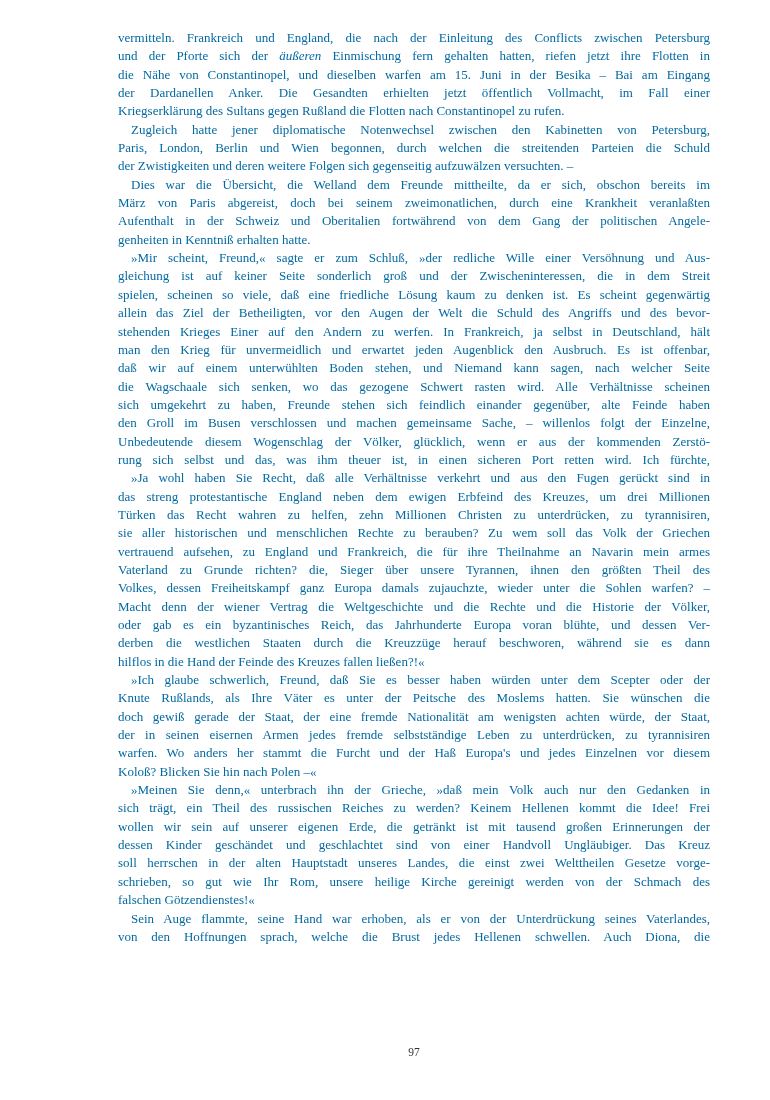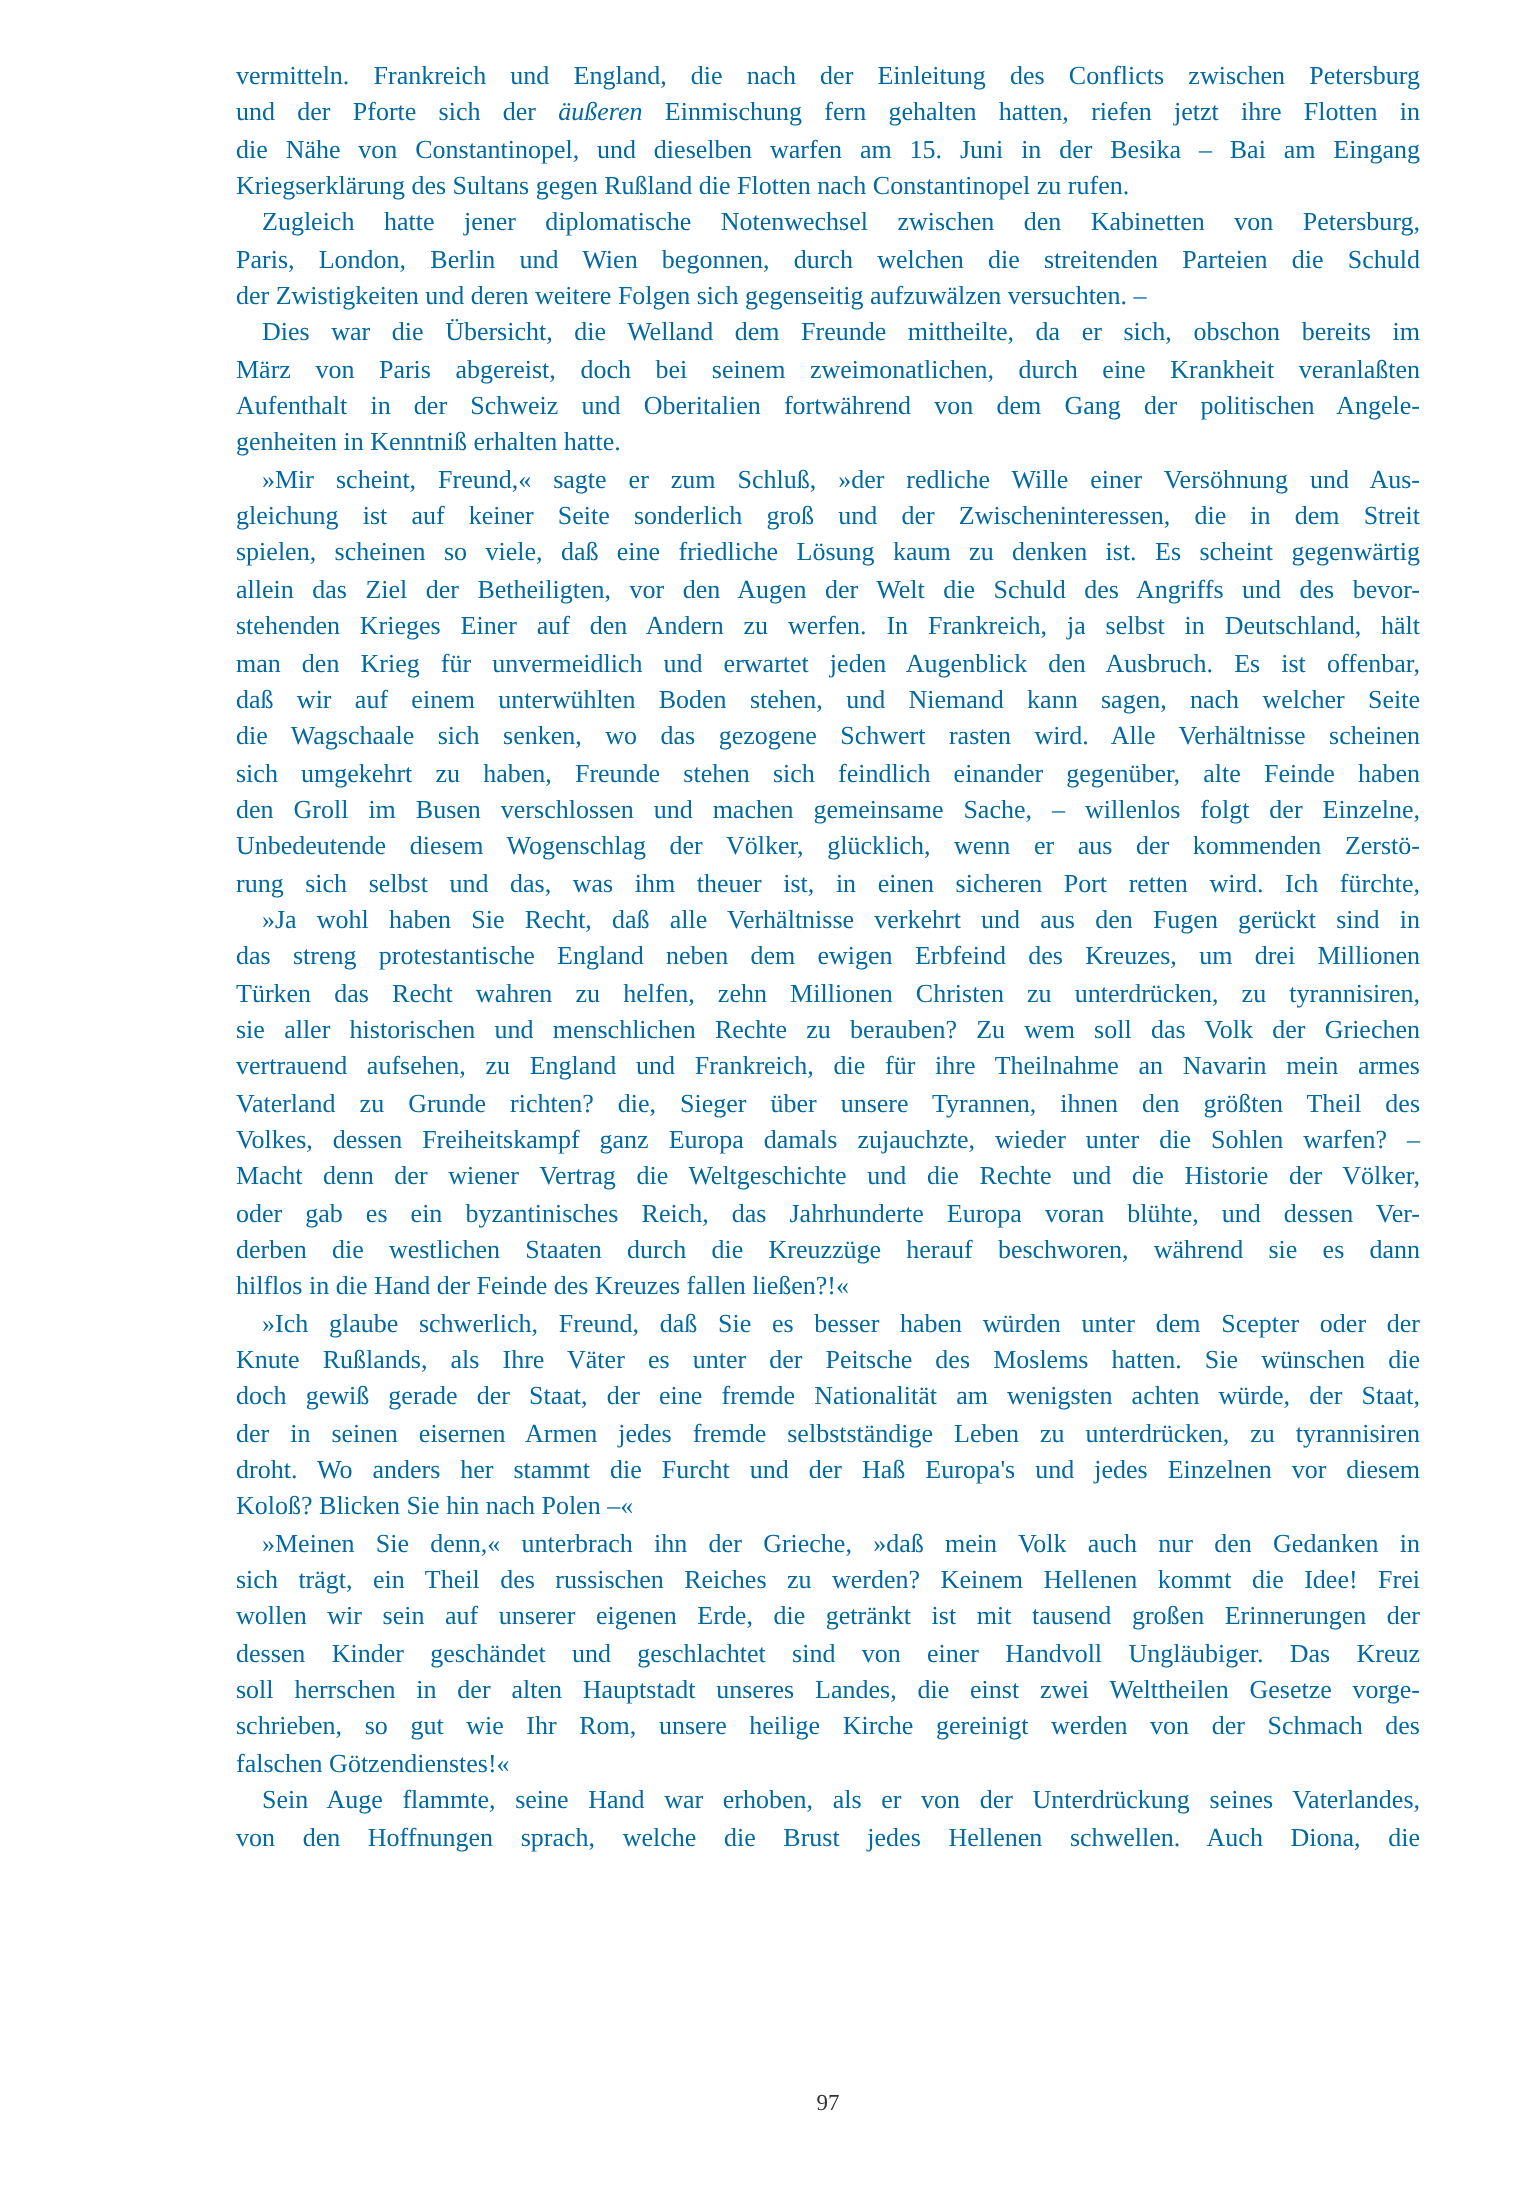--- a/index.html
+++ b/index.html
@@ -54,20 +54,21 @@
   }
 </style>
 </head>
 <body>
 
 <div class="page">
   <div class="text-block">
       <div class="line">vermitteln. Frankreich und England, die nach der Einleitung des Conflicts zwischen Petersburg</div>
       <div class="line">und der Pforte sich der <em>äußeren</em> Einmischung fern gehalten hatten, riefen jetzt ihre Flotten in</div>
       <div class="line">die Nähe von Constantinopel, und dieselben warfen am 15. Juni in der Besika – Bai am Eingang</div>
+      <div class="line">der Dardanellen Anker. Die Gesandten erhielten jetzt öffentlich Vollmacht, im Fall einer</div>
       <div class="line end">Kriegserklärung des Sultans gegen Rußland die Flotten nach Constantinopel zu rufen.</div>
       <div class="line indent">Zugleich hatte jener diplomatische Notenwechsel zwischen den Kabinetten von Petersburg,</div>
       <div class="line">Paris, London, Berlin und Wien begonnen, durch welchen die streitenden Parteien die Schuld</div>
       <div class="line end">der Zwistigkeiten und deren weitere Folgen sich gegenseitig aufzuwälzen versuchten. –</div>
       <div class="line indent">Dies war die Übersicht, die Welland dem Freunde mittheilte, da er sich, obschon bereits im</div>
       <div class="line">März von Paris abgereist, doch bei seinem zweimonatlichen, durch eine Krankheit veranlaßten</div>
       <div class="line">Aufenthalt in der Schweiz und Oberitalien fortwährend von dem Gang der politischen Angele-</div>
       <div class="line end">genheiten in Kenntniß erhalten hatte.</div>
       <div class="line indent">»Mir scheint, Freund,« sagte er zum Schluß, »der redliche Wille einer Versöhnung und Aus-</div>
       <div class="line">gleichung ist auf keiner Seite sonderlich groß und der Zwischeninteressen, die in dem Streit</div>
@@ -89,21 +90,21 @@
       <div class="line">Vaterland zu Grunde richten? die, Sieger über unsere Tyrannen, ihnen den größten Theil des</div>
       <div class="line">Volkes, dessen Freiheitskampf ganz Europa damals zujauchzte, wieder unter die Sohlen warfen? –</div>
       <div class="line">Macht denn der wiener Vertrag die Weltgeschichte und die Rechte und die Historie der Völker,</div>
       <div class="line">oder gab es ein byzantinisches Reich, das Jahrhunderte Europa voran blühte, und dessen Ver-</div>
       <div class="line">derben die westlichen Staaten durch die Kreuzzüge herauf beschworen, während sie es dann</div>
       <div class="line end">hilflos in die Hand der Feinde des Kreuzes fallen ließen?!«</div>
       <div class="line indent">»Ich glaube schwerlich, Freund, daß Sie es besser haben würden unter dem Scepter oder der</div>
       <div class="line">Knute Rußlands, als Ihre Väter es unter der Peitsche des Moslems hatten. Sie wünschen die</div>
       <div class="line">doch gewiß gerade der Staat, der eine fremde Nationalität am wenigsten achten würde, der Staat,</div>
       <div class="line">der in seinen eisernen Armen jedes fremde selbstständige Leben zu unterdrücken, zu tyrannisiren</div>
-      <div class="line">droht. Wo anders her stammt die Furcht und der Haß Europa's und jedes Einzelnen vor diesem</div>
+      <div class="line">warfen. Wo anders her stammt die Furcht und der Haß Europa's und jedes Einzelnen vor diesem</div>
       <div class="line end">Koloß? Blicken Sie hin nach Polen –«</div>
       <div class="line indent">»Meinen Sie denn,« unterbrach ihn der Grieche, »daß mein Volk auch nur den Gedanken in</div>
       <div class="line">sich trägt, ein Theil des russischen Reiches zu werden? Keinem Hellenen kommt die Idee! Frei</div>
       <div class="line">wollen wir sein auf unserer eigenen Erde, die getränkt ist mit tausend großen Erinnerungen der</div>
       <div class="line">dessen Kinder geschändet und geschlachtet sind von einer Handvoll Ungläubiger. Das Kreuz</div>
       <div class="line">soll herrschen in der alten Hauptstadt unseres Landes, die einst zwei Welttheilen Gesetze vorge-</div>
       <div class="line">schrieben, so gut wie Ihr Rom, unsere heilige Kirche gereinigt werden von der Schmach des</div>
       <div class="line end">falschen Götzendienstes!«</div>
       <div class="line indent">Sein Auge flammte, seine Hand war erhoben, als er von der Unterdrückung seines Vaterlandes,</div>
       <div class="line">von den Hoffnungen sprach, welche die Brust jedes Hellenen schwellen. Auch Diona, die</div>

